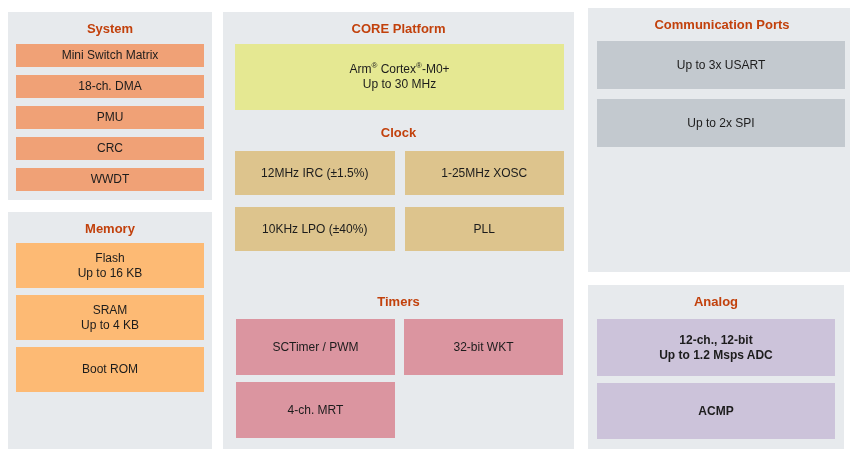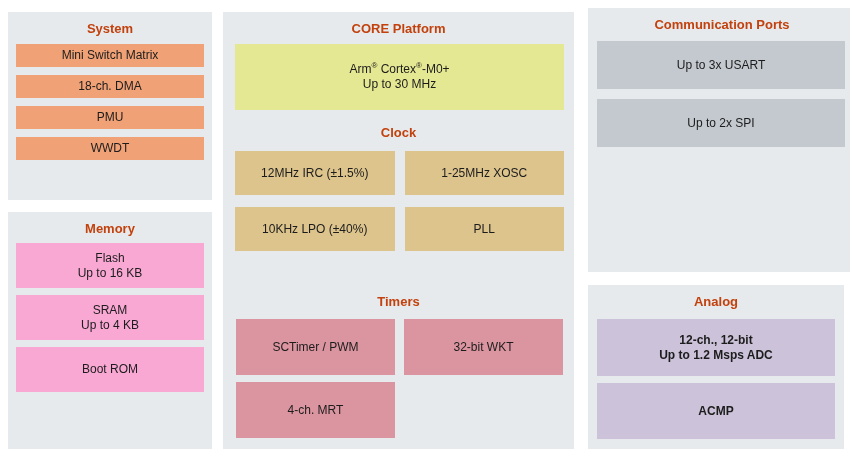--- a/index.html
+++ b/index.html
@@ -41,21 +41,21 @@
   .panel-system  { left: 8px;   top: 12px;  width: 204px; height: 188px; }
   .panel-memory  { left: 8px;   top: 212px; width: 204px; height: 237px; }
   .panel-core    { left: 223px; top: 12px;  width: 351px; height: 112px; }
   .panel-clock   { left: 223px; top: 116px; width: 351px; height: 176px; }
   .panel-timers  { left: 223px; top: 285px; width: 351px; height: 164px; }
   .panel-comm    { left: 588px; top: 8px;  width: 268px; height: 264px; }
   .panel-analog  { left: 588px; top: 285px; width: 256px; height: 164px; }
 
   
   .c-system { background: #F0A176; }
-  .c-memory { background: #f9a8d4; }
+  .c-memory { background: #fdba74; }
   .c-core   { background: #E5E892; }
   .c-clock  { background: #DDC48D; }
   .c-timers { background: #DB95A0; }
   .c-comm   { background: #C3C9CF; }
   .c-analog { background: #CCC3DA; }
 
   
   .system-list { margin: 7px 8px 0; display: flex; flex-direction: column; gap: 8px; }
   .system-list .block { height: 23px; }
 
@@ -99,20 +99,23 @@
       <div class="block c-system">
         <span>Mini Switch Matrix</span>
       </div>
       <div class="block c-system">
         <span>18-ch. DMA</span>
       </div>
       <div class="block c-system">
         <span>PMU</span>
       </div>
       <div class="block c-system">
+        <span>CRC</span>
+      </div>
+      <div class="block c-system">
         <span>WWDT</span>
       </div>
     </div>
   </div>
 
   <div class="panel panel-memory">
     <div class="panel-title">Memory</div>
     <div class="memory-list">
       <div class="block c-memory">
         <span>Flash</span>

